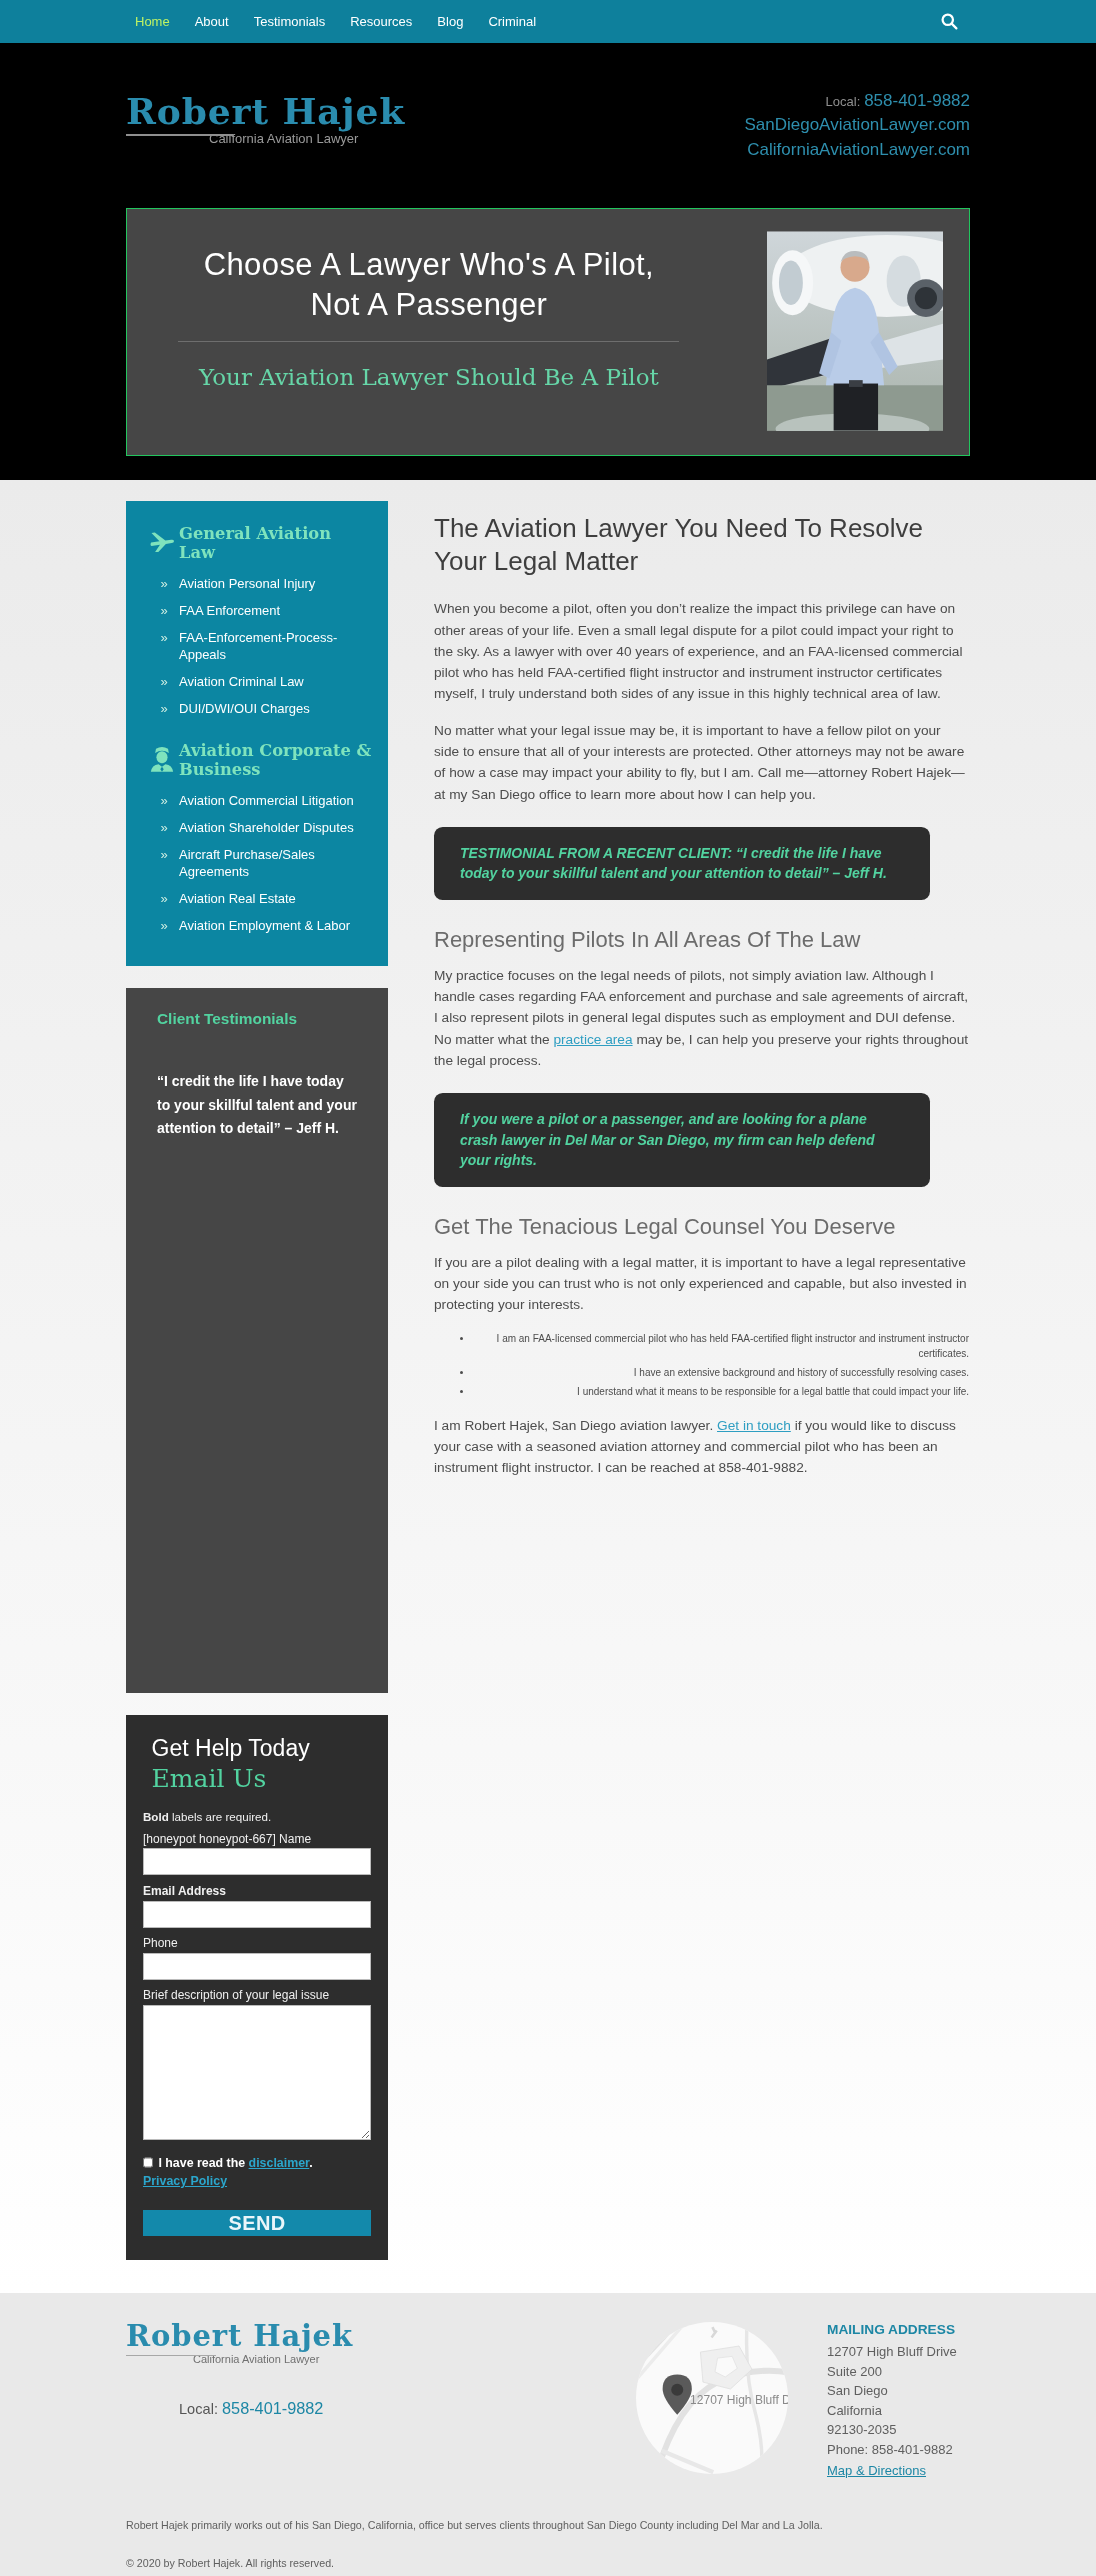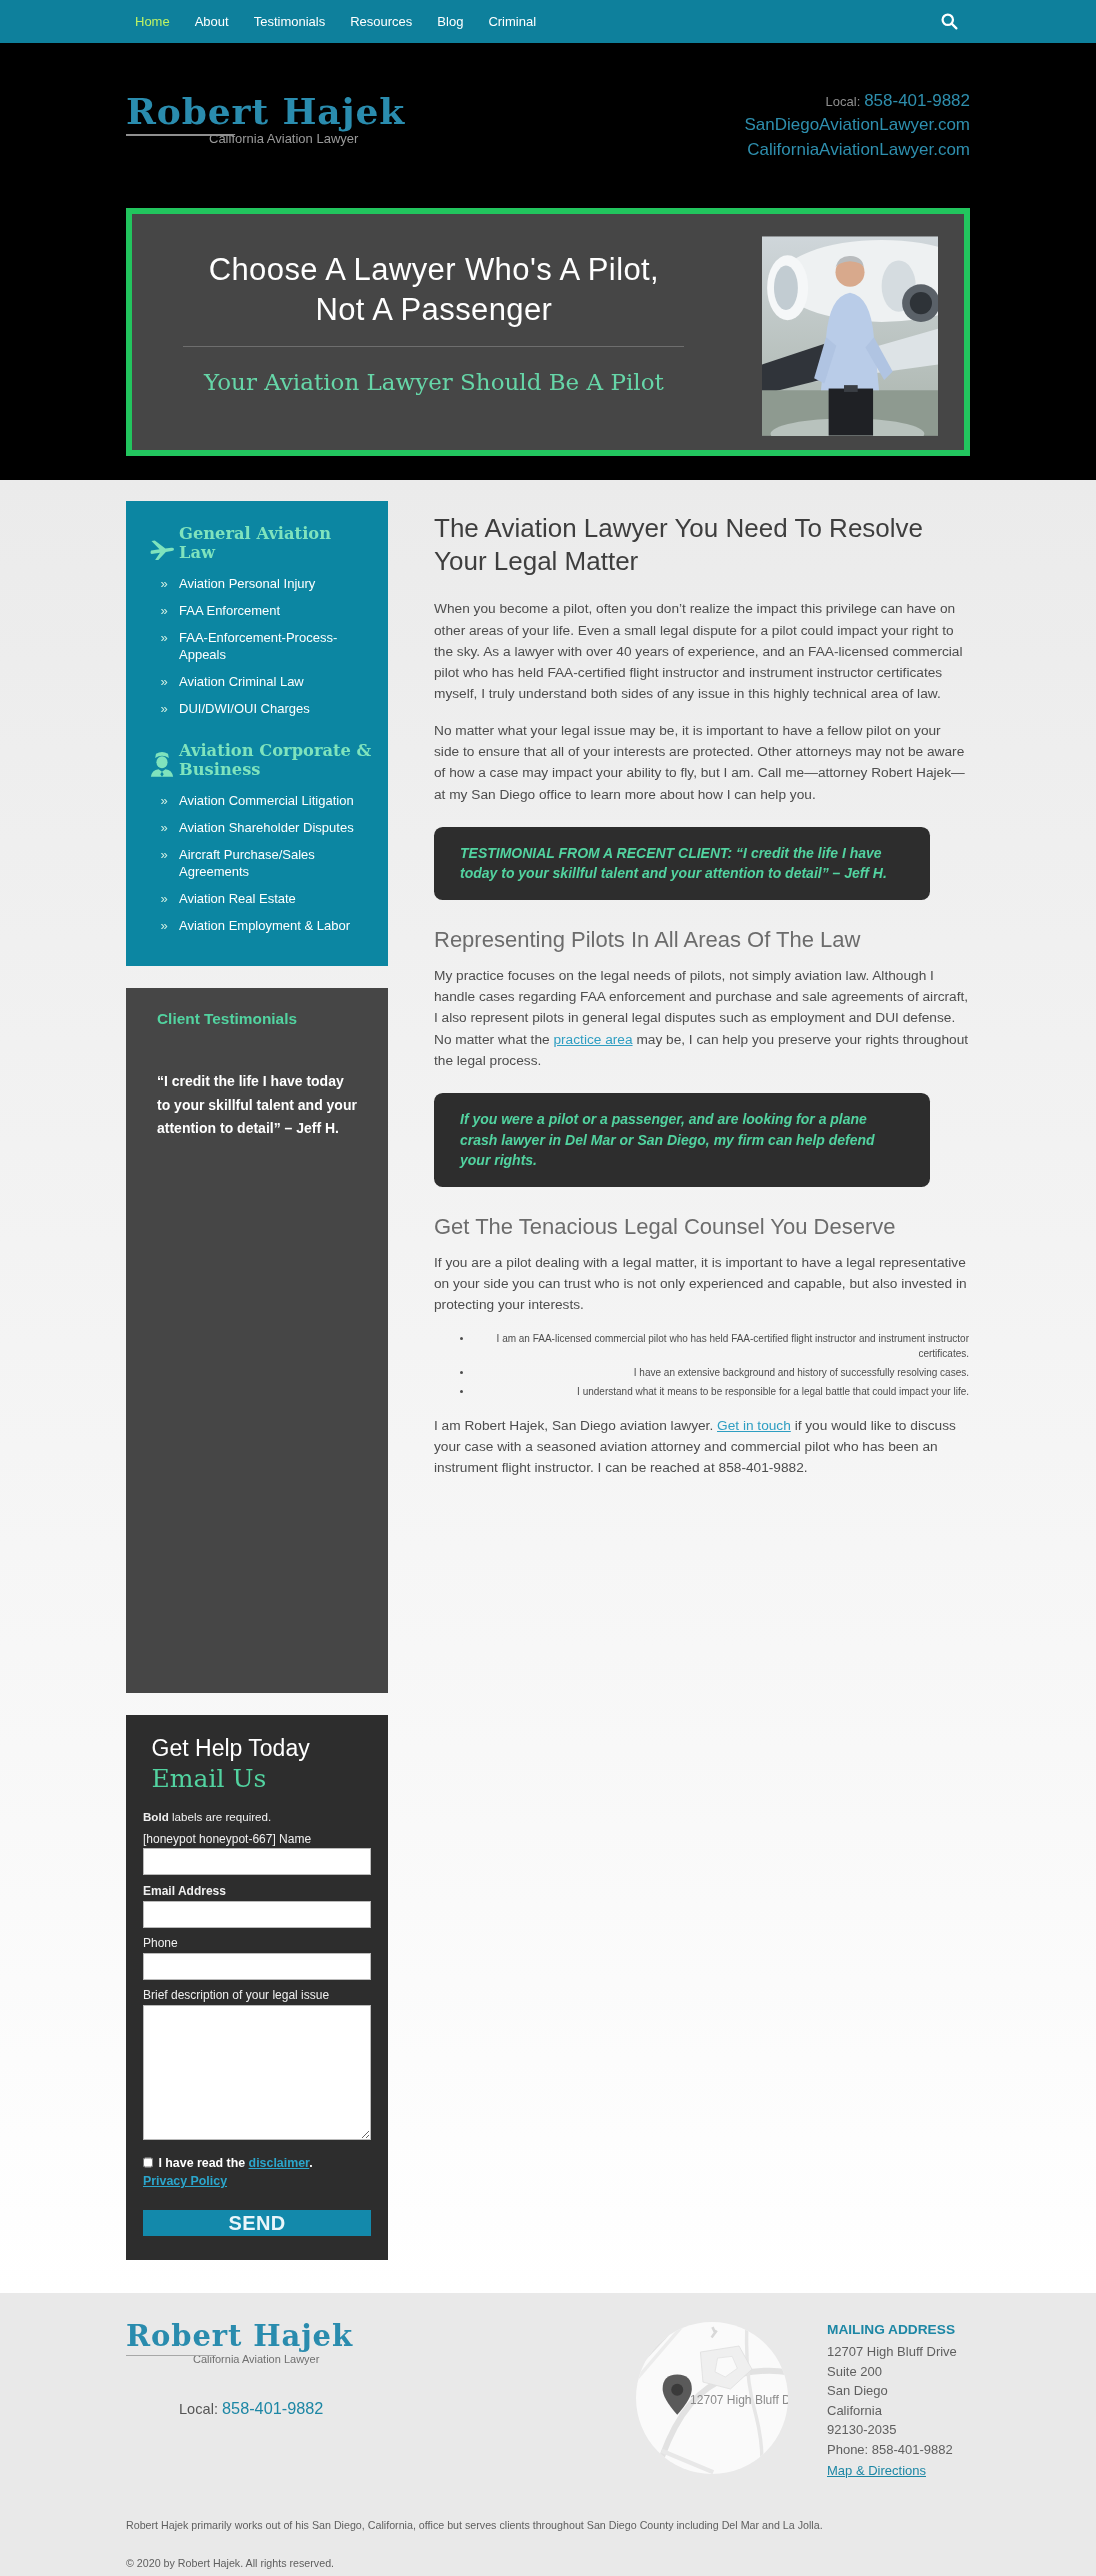--- a/index.html
+++ b/index.html
@@ -17,36 +17,36 @@
   .header-row { width:844px; margin:0 auto; height:165px; display:flex; align-items:center; justify-content:space-between; }
   .logo { position:relative; padding-bottom:12px; }
   .logo-script { font-family:"DejaVu Serif", serif; font-weight:bold; font-size:36px; color:#2a8cae; letter-spacing:0.9px; line-height:1; display:block; }
   .logo-underline { position:absolute; left:0; bottom:22px; width:107px; height:1.7px; background:#8f8f8f; }
   .logo-tagline { display:block; margin-left:83px; margin-top:1.7px; color:#9a9a9a; font-size:13px; }
   .header-contact { text-align:right; line-height:1.45; }
   .hc-local { font-size:13px; color:#8f8f8f; }
   .hc-phone { font-size:17px; color:#2e8fae; }
   .hc-domain { display:block; font-size:17px; color:#2e8fae; text-decoration:none; font-weight:500; }
 
-  .hero { width:844px; height:248px; margin:0 auto; background:#464646; border:6px solid #22c55e; position:relative; padding-top:36px; }
+  .hero { width:844px; height:248px; margin:0 auto; background:#464646; border:1px solid #22c55e; position:relative; padding-top:36px; }
   .hero-text { width:561px; margin-left:21.4px; text-align:center; }
   .hero-title { color:#ffffff; font-size:31px; font-weight:500; line-height:1.28; letter-spacing:0.4px; }
   .hero-divider { width:501px; height:0.9px; background:#6e6e6e; margin:17px auto 22px; }
   .hero-subtitle { font-family:"DejaVu Serif", serif; font-size:23px; color:#66d6a8; }
   .hero-photo { position:absolute; right:26.5px; top:22px; width:176px; height:200px; display:block; }
 
   
   .main-wrap { background:linear-gradient(180deg,#ebebeb 0%,#efefef 20%,#f8f8f8 70%,#ffffff 100%); padding:21.4px 0 33px; }
   .container { width:844px; margin:0 auto; display:flex; align-items:flex-start; }
   .left-col { width:262px; margin-right:46px; flex:none; }
   .right-col { width:535px; flex:none; }
 
   
   .side-menu { background:#0c86a2; padding:22px 15.4px 26px 19px; }
-  .sm-header { display:flex; align-items:flex-end; margin-bottom:8.6px; }
+  .sm-header { display:flex; align-items:center; margin-bottom:8.6px; }
   .sm-icon { width:34px; flex:none; color:#7fe3bd; text-align:center; }
   .sm-title { font-family:"DejaVu Serif", serif; font-weight:bold; font-size:16.3px; color:#7fe3bd; line-height:1.15; padding-top:1.7px; }
   .sm-list { list-style:none; margin:0 0 17px 0; }
   .sm-list li { position:relative; padding:5.1px 0 5.1px 34px; font-size:13px; color:#ffffff; line-height:1.3; cursor:pointer; }
   .sm-list li::before { content:"\00BB"; position:absolute; left:15.4px; color:#cdeee2; }
 
   
   .testimonials-widget { background:#464646; height:705px; margin-top:22px; padding:22px 31px; }
   .tw-title { color:#52d3a0; font-size:15.4px; font-weight:bold; }
   .tw-quote { margin-top:42px; color:#ffffff; font-weight:bold; font-size:14px; line-height:1.65; }

